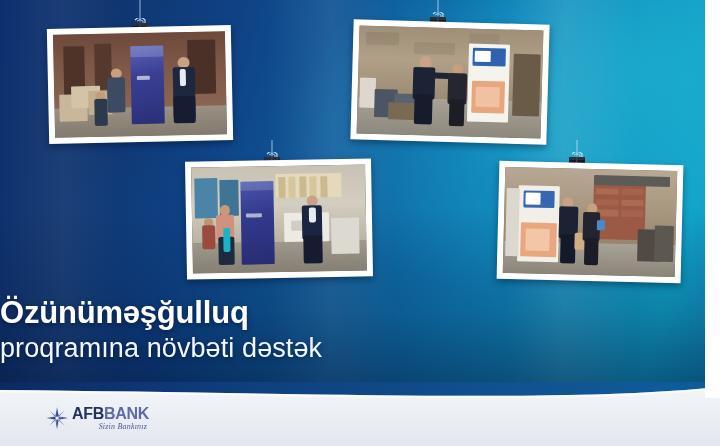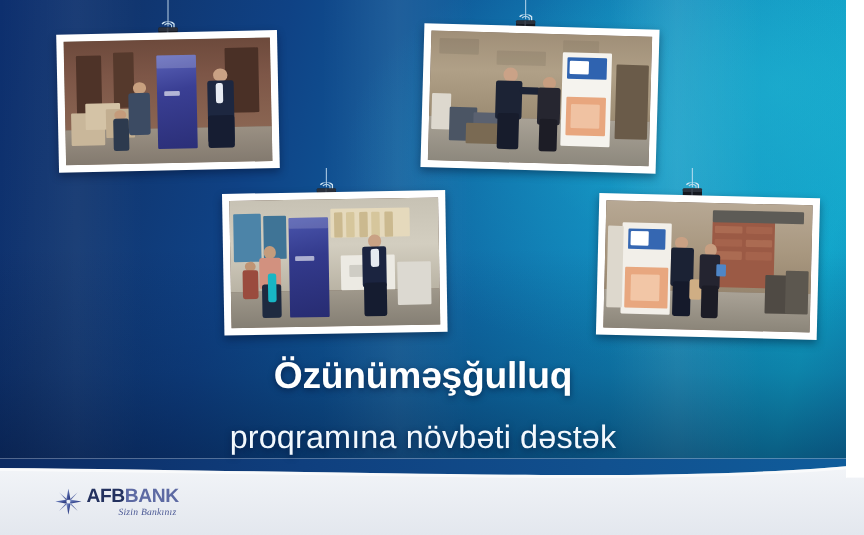--- a/index.html
+++ b/index.html
@@ -124,40 +124,40 @@
   .fig { position: absolute; border-radius: 2px; }
   .head { position: absolute; border-radius: 50%; }
   .banner-stand { position: absolute; border-radius: 1px; }
   .box { position: absolute; border-radius: 1px; }
 
   
   .headline-wrap {
     position: absolute;
     left: 0;
     width: 705px;
-    text-align: center;
+    text-align: left;
     z-index: 6;
   }
 
   .headline {
     font-size: 31px;
     font-weight: 700;
     color: #ffffff;
     letter-spacing: -0.2px;
     line-height: 1.08;
     text-shadow: 0 2px 5px rgba(0,12,45,0.55);
   }
 
   .subhead {
     font-size: 27px;
     font-weight: 300;
     color: #f2f8fd;
     letter-spacing: 0.1px;
     line-height: 1.15;
-    margin-top: 20px;
+    margin-top: 4px;
     text-shadow: 0 2px 5px rgba(0,12,45,0.5);
   }
 
   
   .footer {
     position: absolute;
     left: 0;
     bottom: 0;
     width: 720px;
     height: 64px;

